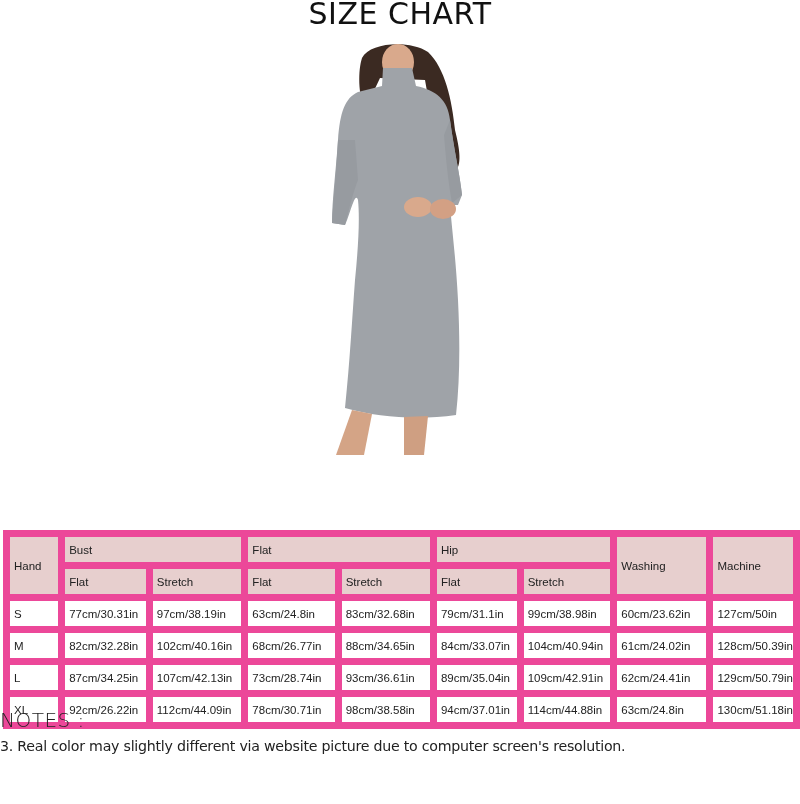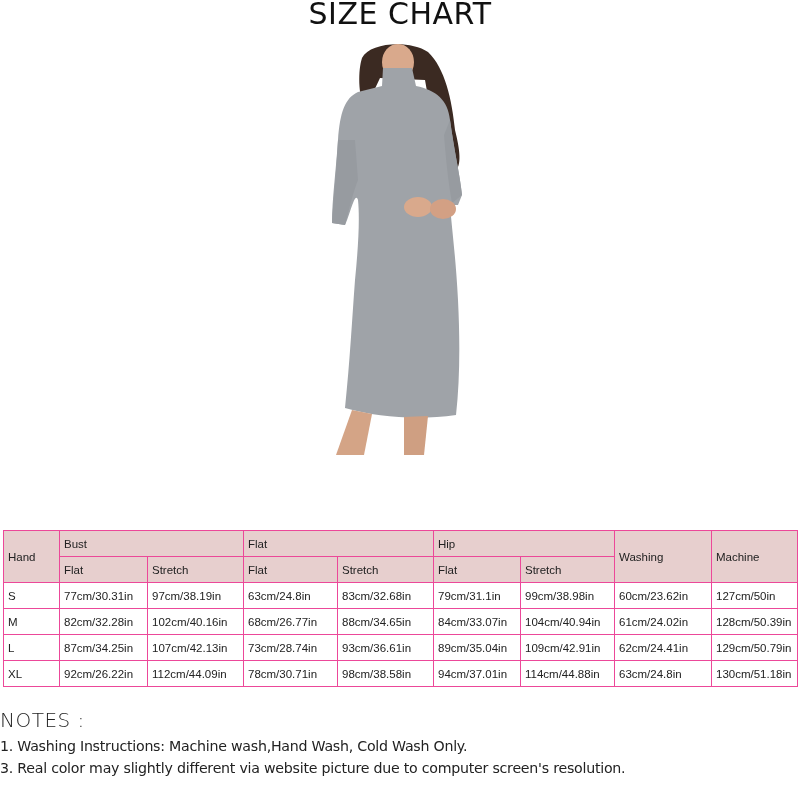--- a/index.html
+++ b/index.html
@@ -1,20 +1,20 @@
 <!DOCTYPE html>
 <html><head>
 <meta charset="utf-8">
 <style>
   html, body { margin:0; padding:0; background:#ffffff; }
   body { width:800px; height:804px; position:relative; overflow:hidden; font-family:"DejaVu Sans", sans-serif; color:#1a1a1a; }
   .title { position:absolute; top:-4px; left:0; width:800px; text-align:center; font-size:30px; letter-spacing:0.5px; font-weight:400; color:#111; }
   .photo { position:absolute; left:300px; top:40px; width:200px; height:420px; }
   table.size { position:absolute; left:3px; top:530px; border-collapse:collapse; font-family:"Liberation Sans", sans-serif; font-size:11.5px; color:#222; }
-  table.size td { border:1px solid #ec4899; padding:0 0 0 4px; height:25px; vertical-align:middle; white-space:nowrap; }
+  table.size td { border:7px solid #ec4899; padding:0 0 0 4px; height:25px; vertical-align:middle; white-space:nowrap; }
   table.size tr.head td { background:#e7cfce; }
   table.size tr.body td { background:#ffffff; }
   .notes { position:absolute; left:0; top:708px; font-family:"DejaVu Sans", sans-serif; color:#222; }
   .notes .heading { font-size:20px; font-weight:300; letter-spacing:0.5px; margin-bottom:3px; }
   .notes .line { font-size:14.2px; line-height:22.3px; white-space:nowrap; letter-spacing:-0.25px; }
 </style>
 </head>
 <body>
 
 <div class="title">SIZE CHART</div>
@@ -108,15 +108,14 @@
     <td>94cm/37.01in</td>
     <td>114cm/44.88in</td>
     <td>63cm/24.8in</td>
     <td>130cm/51.18in</td>
   </tr>
 </tbody>
   </table>
 
 <div class="notes">
   <div class="heading">NOTES :</div>
-  <div class="line">1. Washing Instructions: Machine wash,Hand Wash, Cold Wash Only.</div>
   <div class="line">3. Real color may slightly different via website picture due to computer screen's resolution.</div>
 </div>
 
 </body></html>

